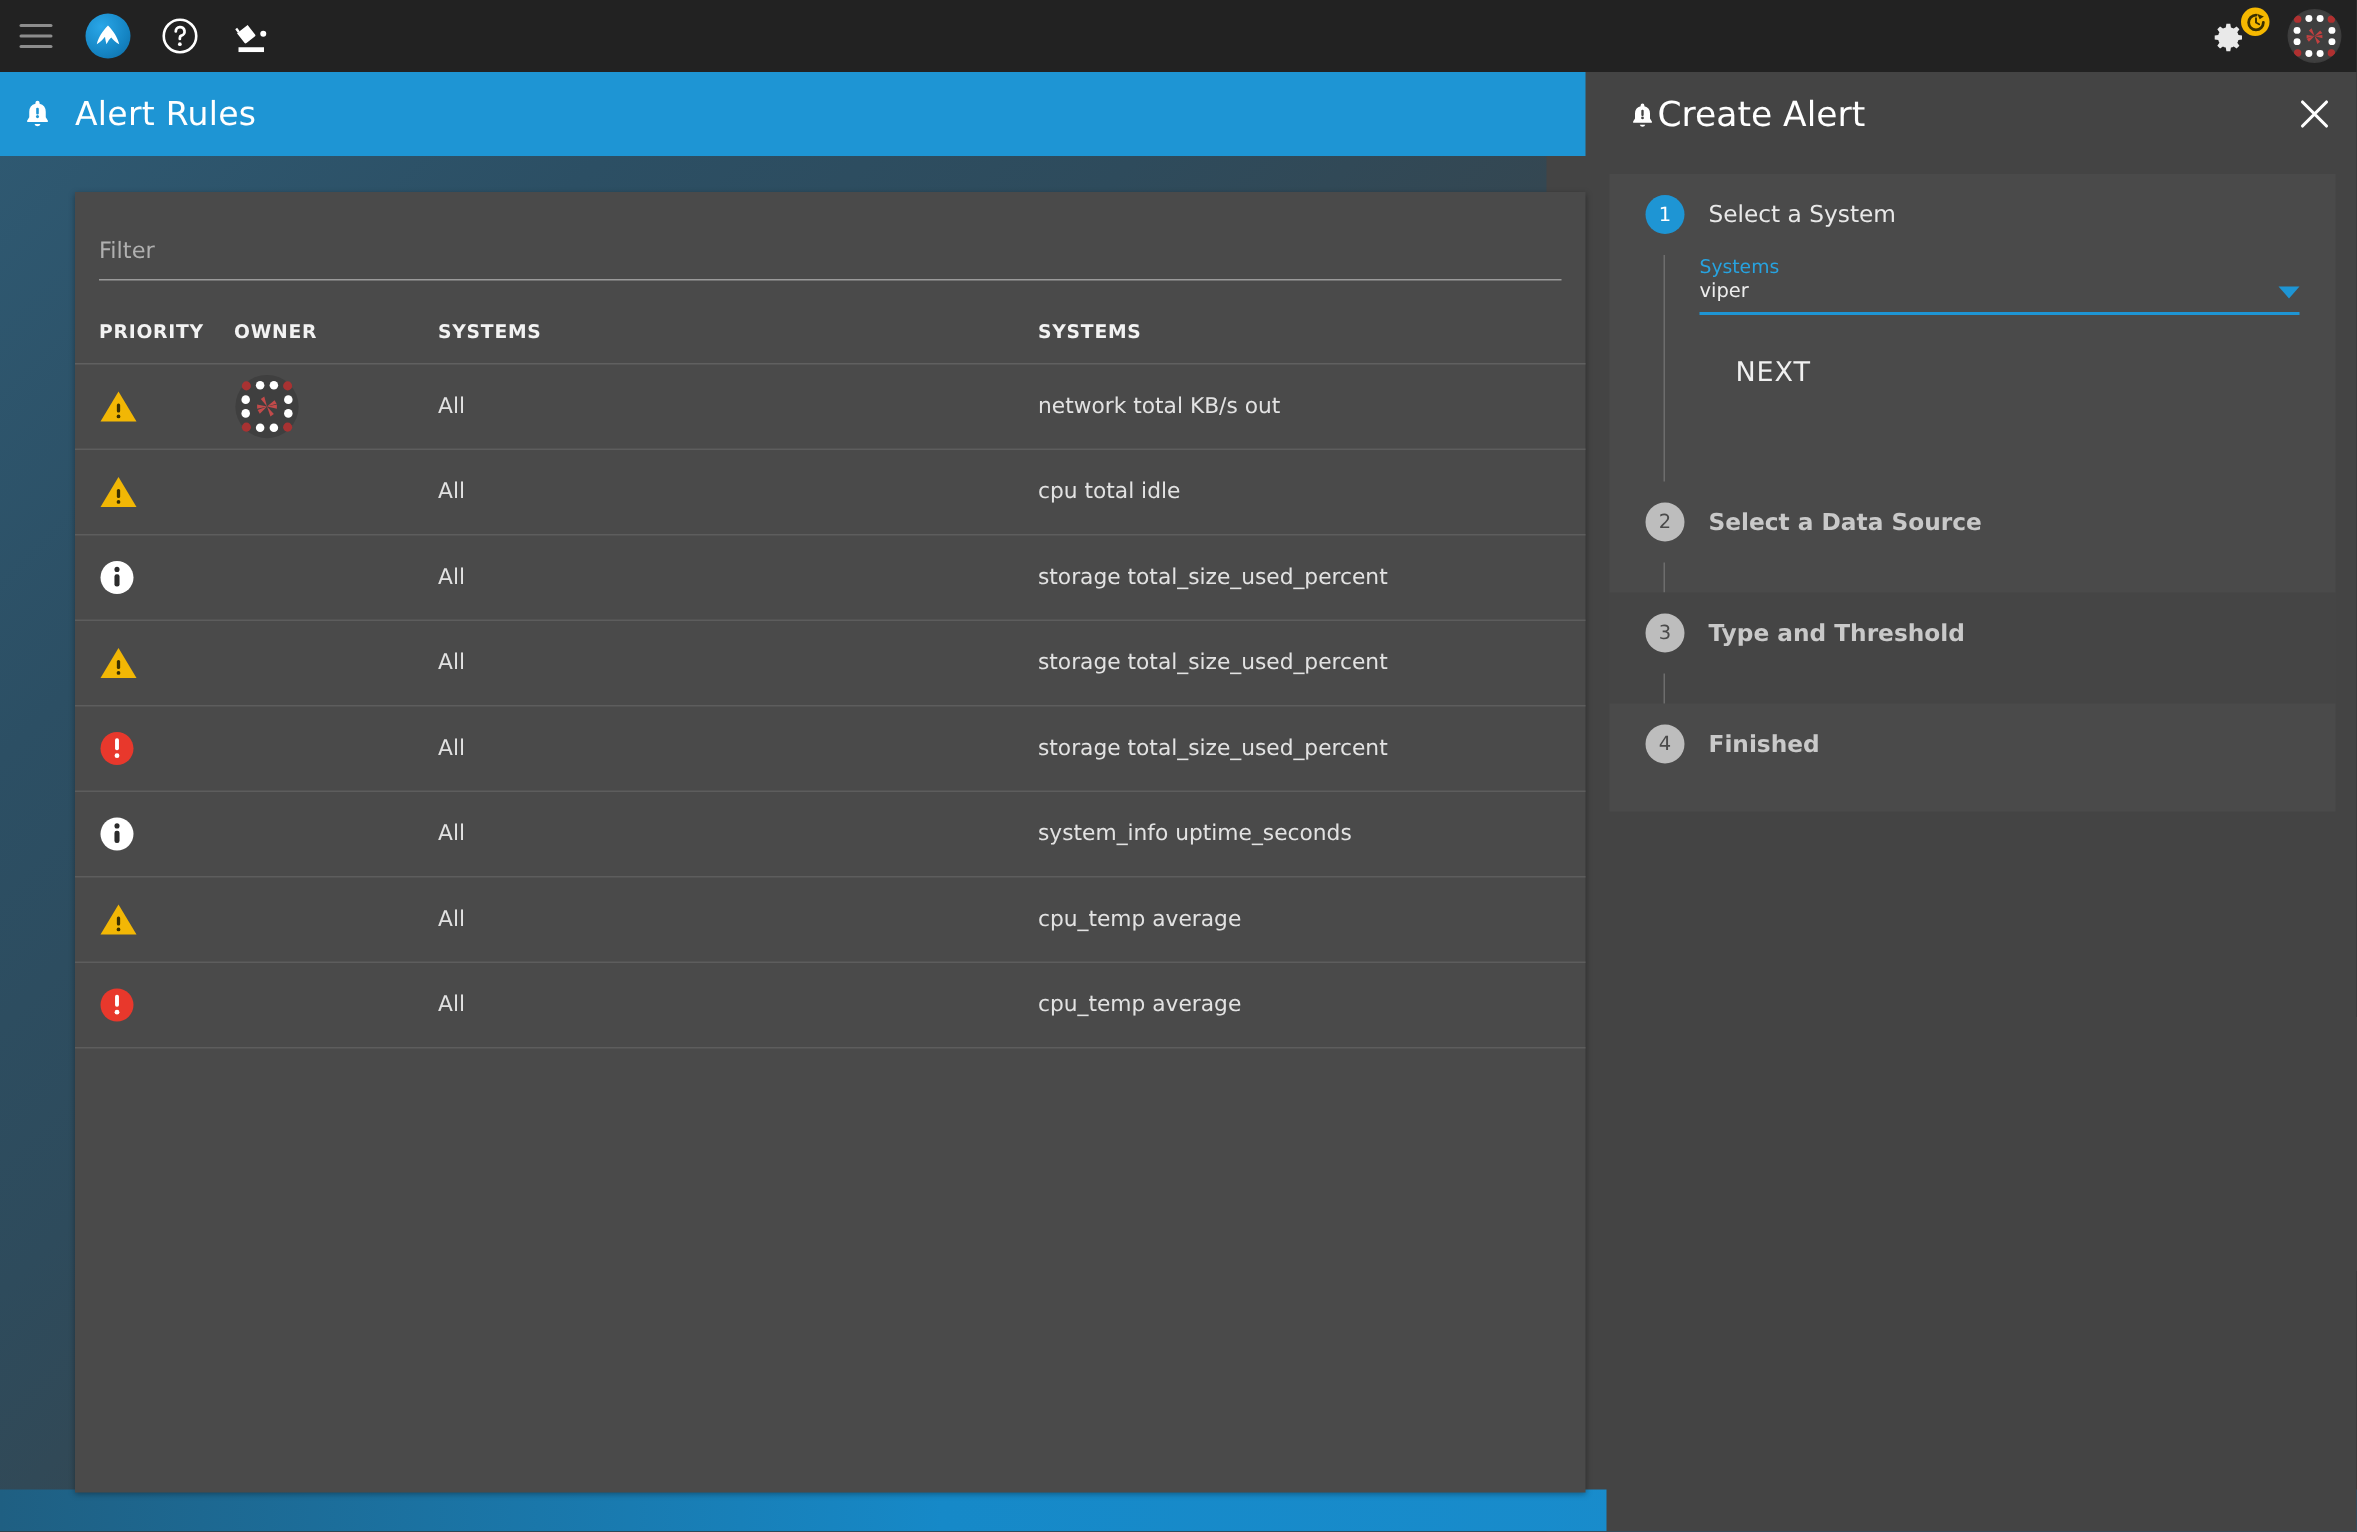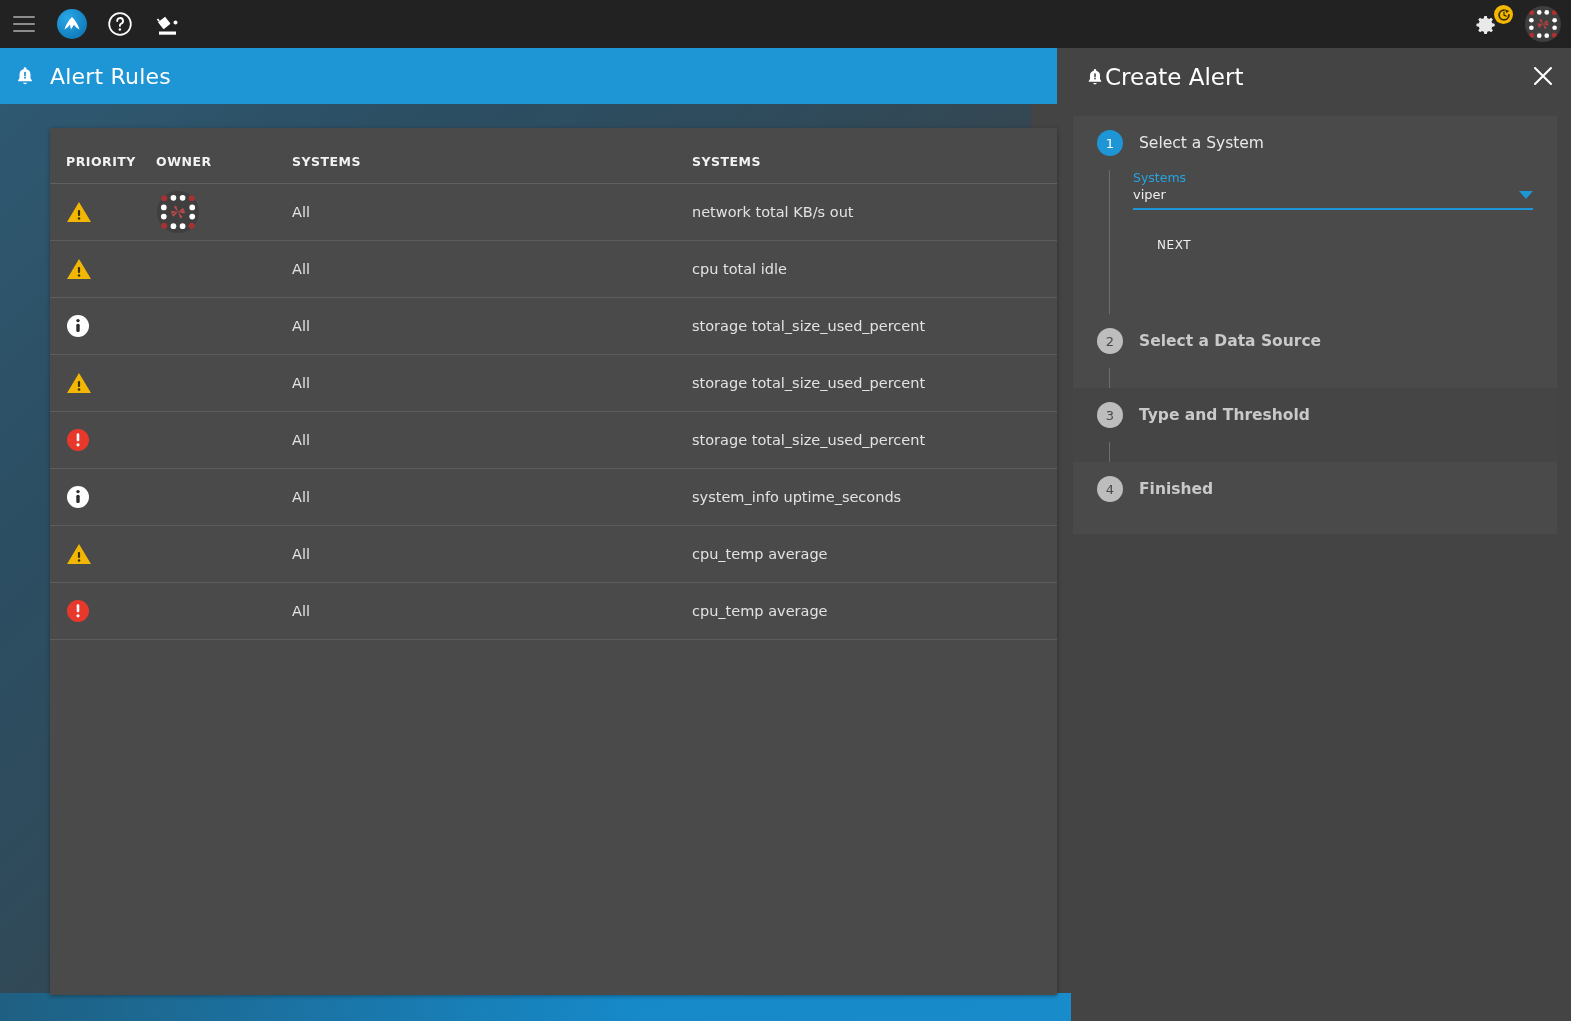--- a/index.html
+++ b/index.html
@@ -152,21 +152,21 @@
   }
   .field-label { font-size: 12.5px; color: #27a3e0; margin-bottom: 2px; }
   .select-row {
     position: relative; border-bottom: 2px solid #1e95d4; padding-bottom: 6px;
     display: flex; align-items: center;
   }
   .select-value { font-size: 13px; color: #ededed; flex: 1; }
   .caret { width: 0; height: 0; border-left: 7px solid transparent; border-right: 7px solid transparent; border-top: 8px solid #1e95d4; cursor: pointer;}
   .next-btn {
     margin-top: 22px; margin-left: 14px; display: inline-block;
-    font-size: 12px; color: #f0f0f0; letter-spacing: .6px;
+    font-size: 18px; color: #f0f0f0; letter-spacing: .6px;
     background: transparent; border: none; cursor: pointer;
     font-family: "DejaVu Sans", "Liberation Sans", sans-serif;
     padding: 6px 10px;
   }
   .step-spacer { height: 38px; }
 </style>
 </head>
 <body>
 
 <div id="root">
@@ -263,20 +263,23 @@
     <svg width="22" height="24" viewBox="0 0 24 24">
       <path fill="#ffffff" d="M12 2.4a1.5 1.5 0 0 0-1.5 1.5v.6A6 6 0 0 0 6 10.3v4.1l-1.5 2.3v1.1h15v-1.1L18 14.4v-4.1a6 6 0 0 0-4.5-5.8v-.6A1.5 1.5 0 0 0 12 2.4z"></path>
       <path fill="#ffffff" d="M9.8 19.3a2.3 2.3 0 0 0 4.4 0z"></path>
       <rect x="11.05" y="7.4" width="1.9" height="5" rx=".8" fill="#1e95d4"></rect>
       <circle cx="12" cy="13.9" r="1.1" fill="#1e95d4"></circle>
     </svg>
     <span class="title">Alert Rules</span>
   </div>
 
   <div class="card">
+    <div class="filter-row">
+      <input class="filter-input" type="text" placeholder="Filter" style="">
+    </div>
 
     <table class="rules">
       <colgroup>
         <col class="col-priority">
           <col class="col-owner">
           <col class="col-systems">
           <col class="col-source">
       </colgroup>
       <thead>
         <tr>

